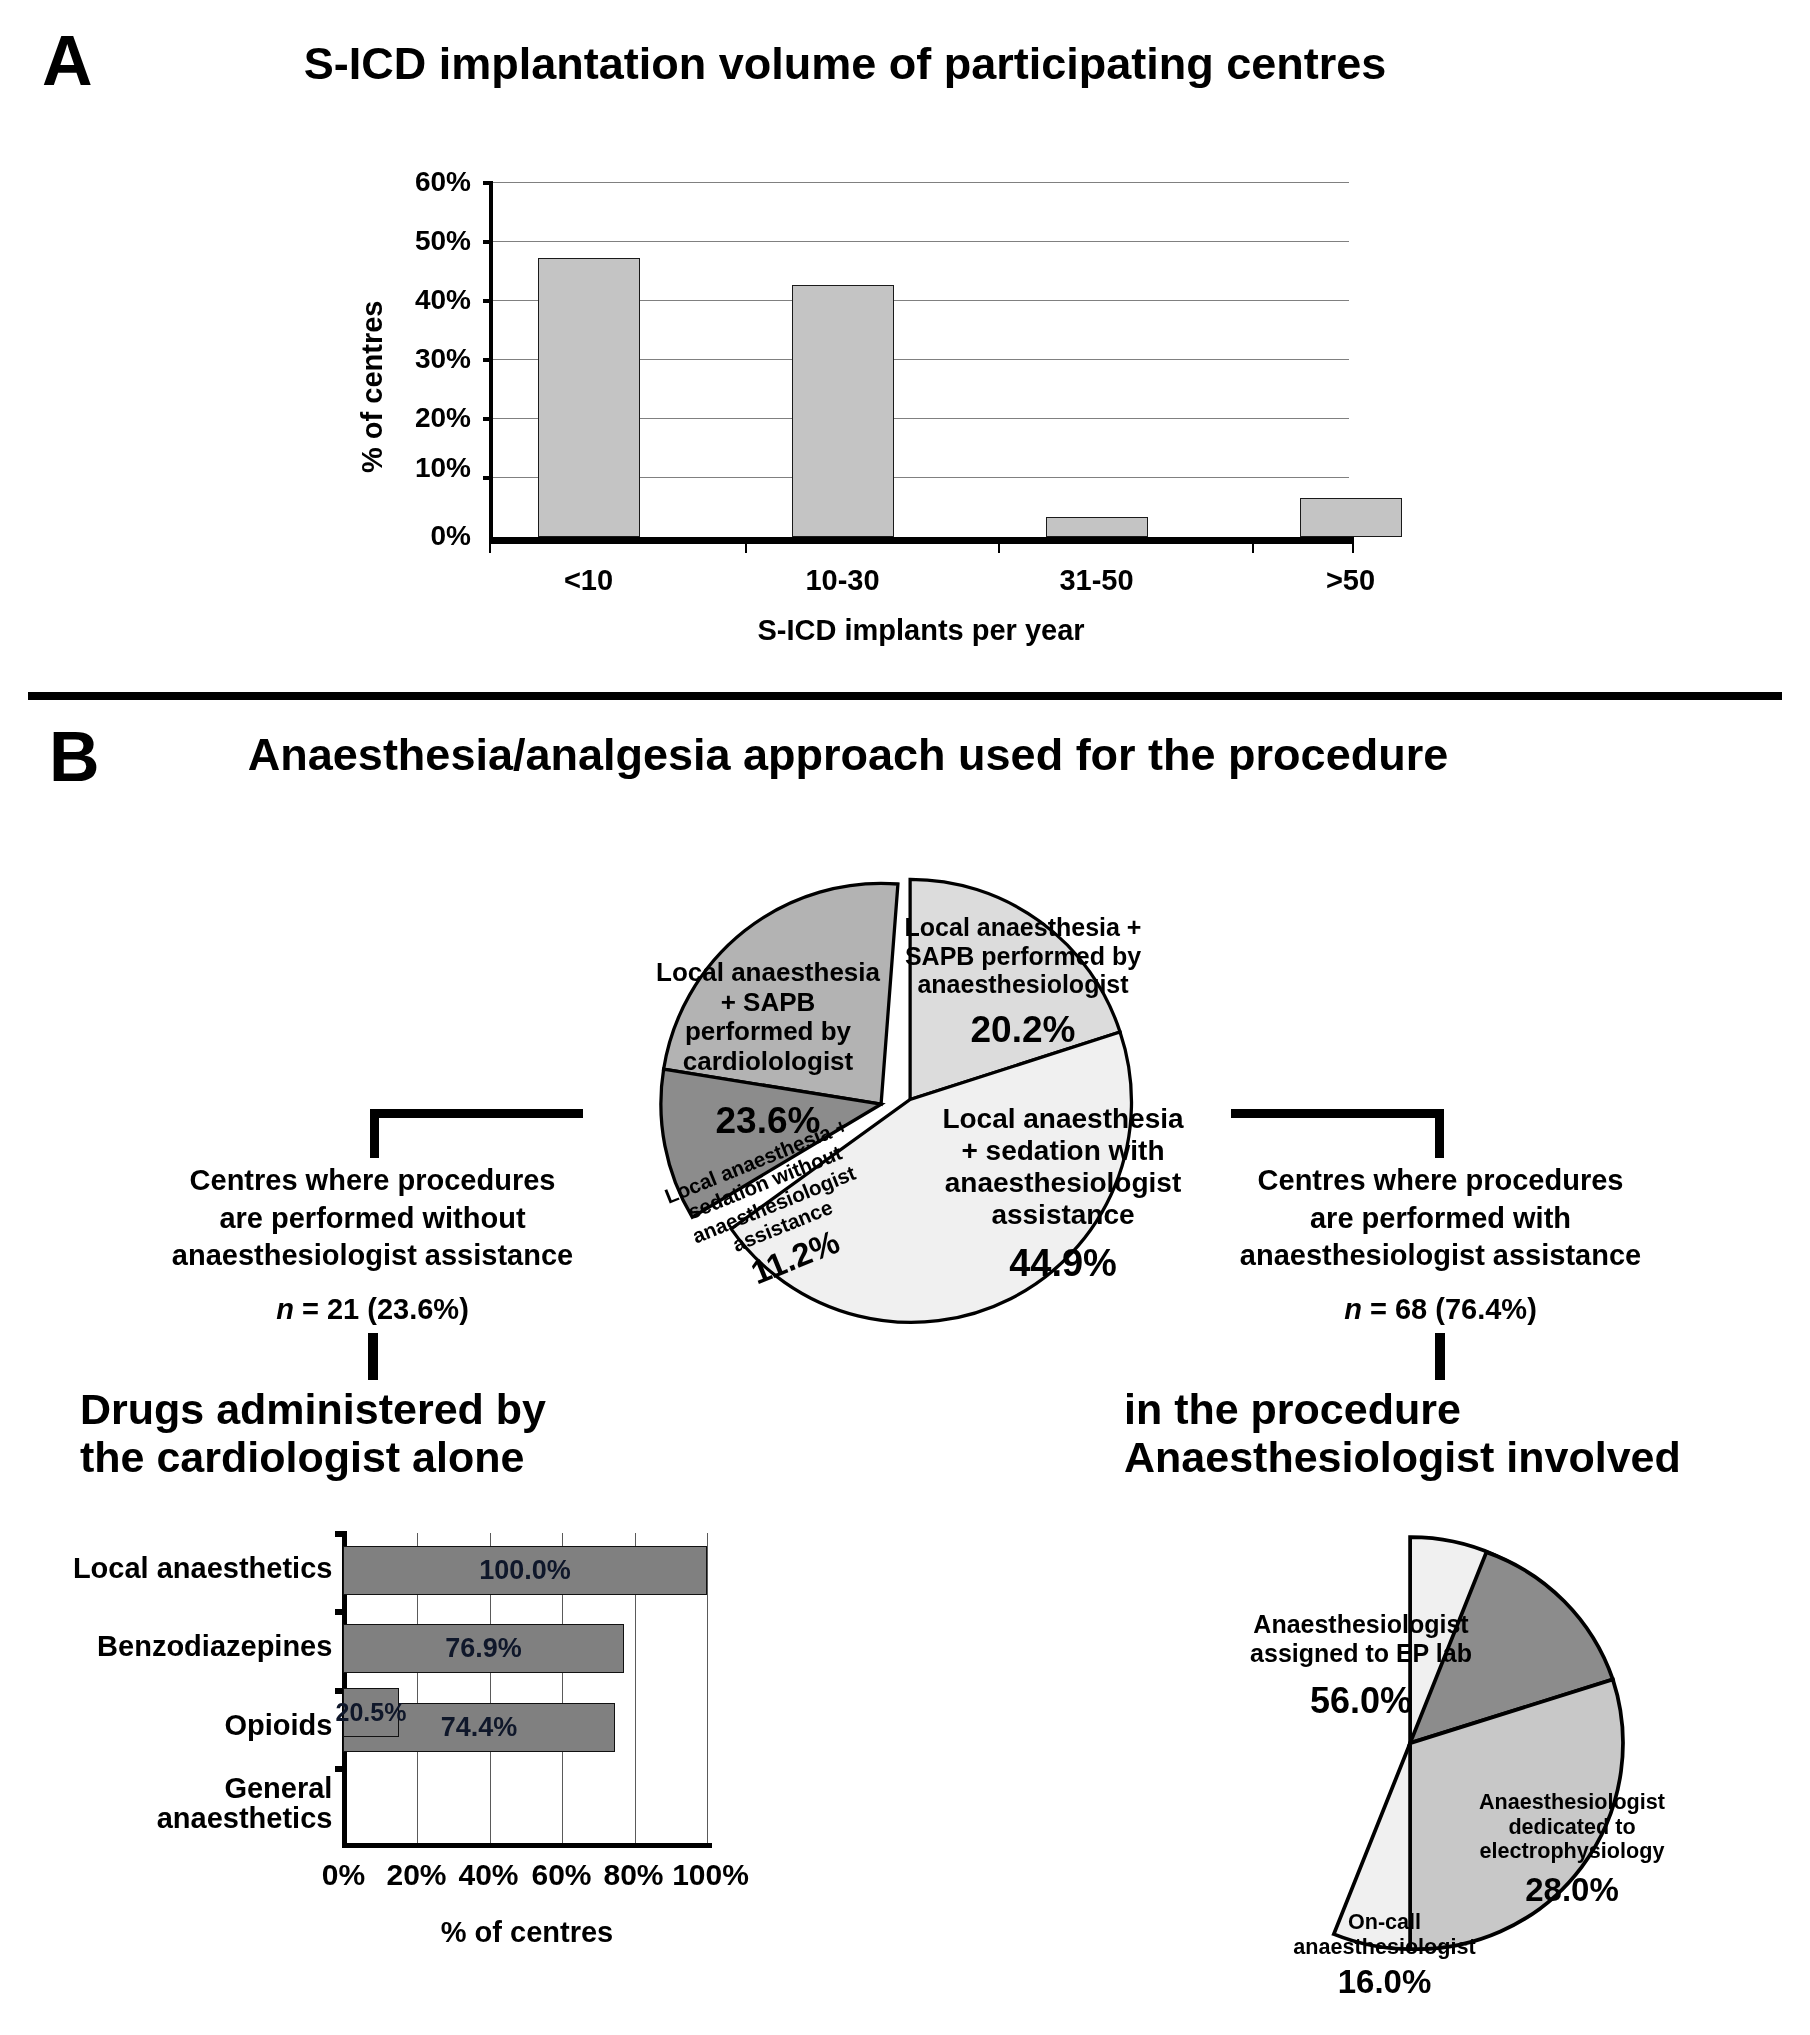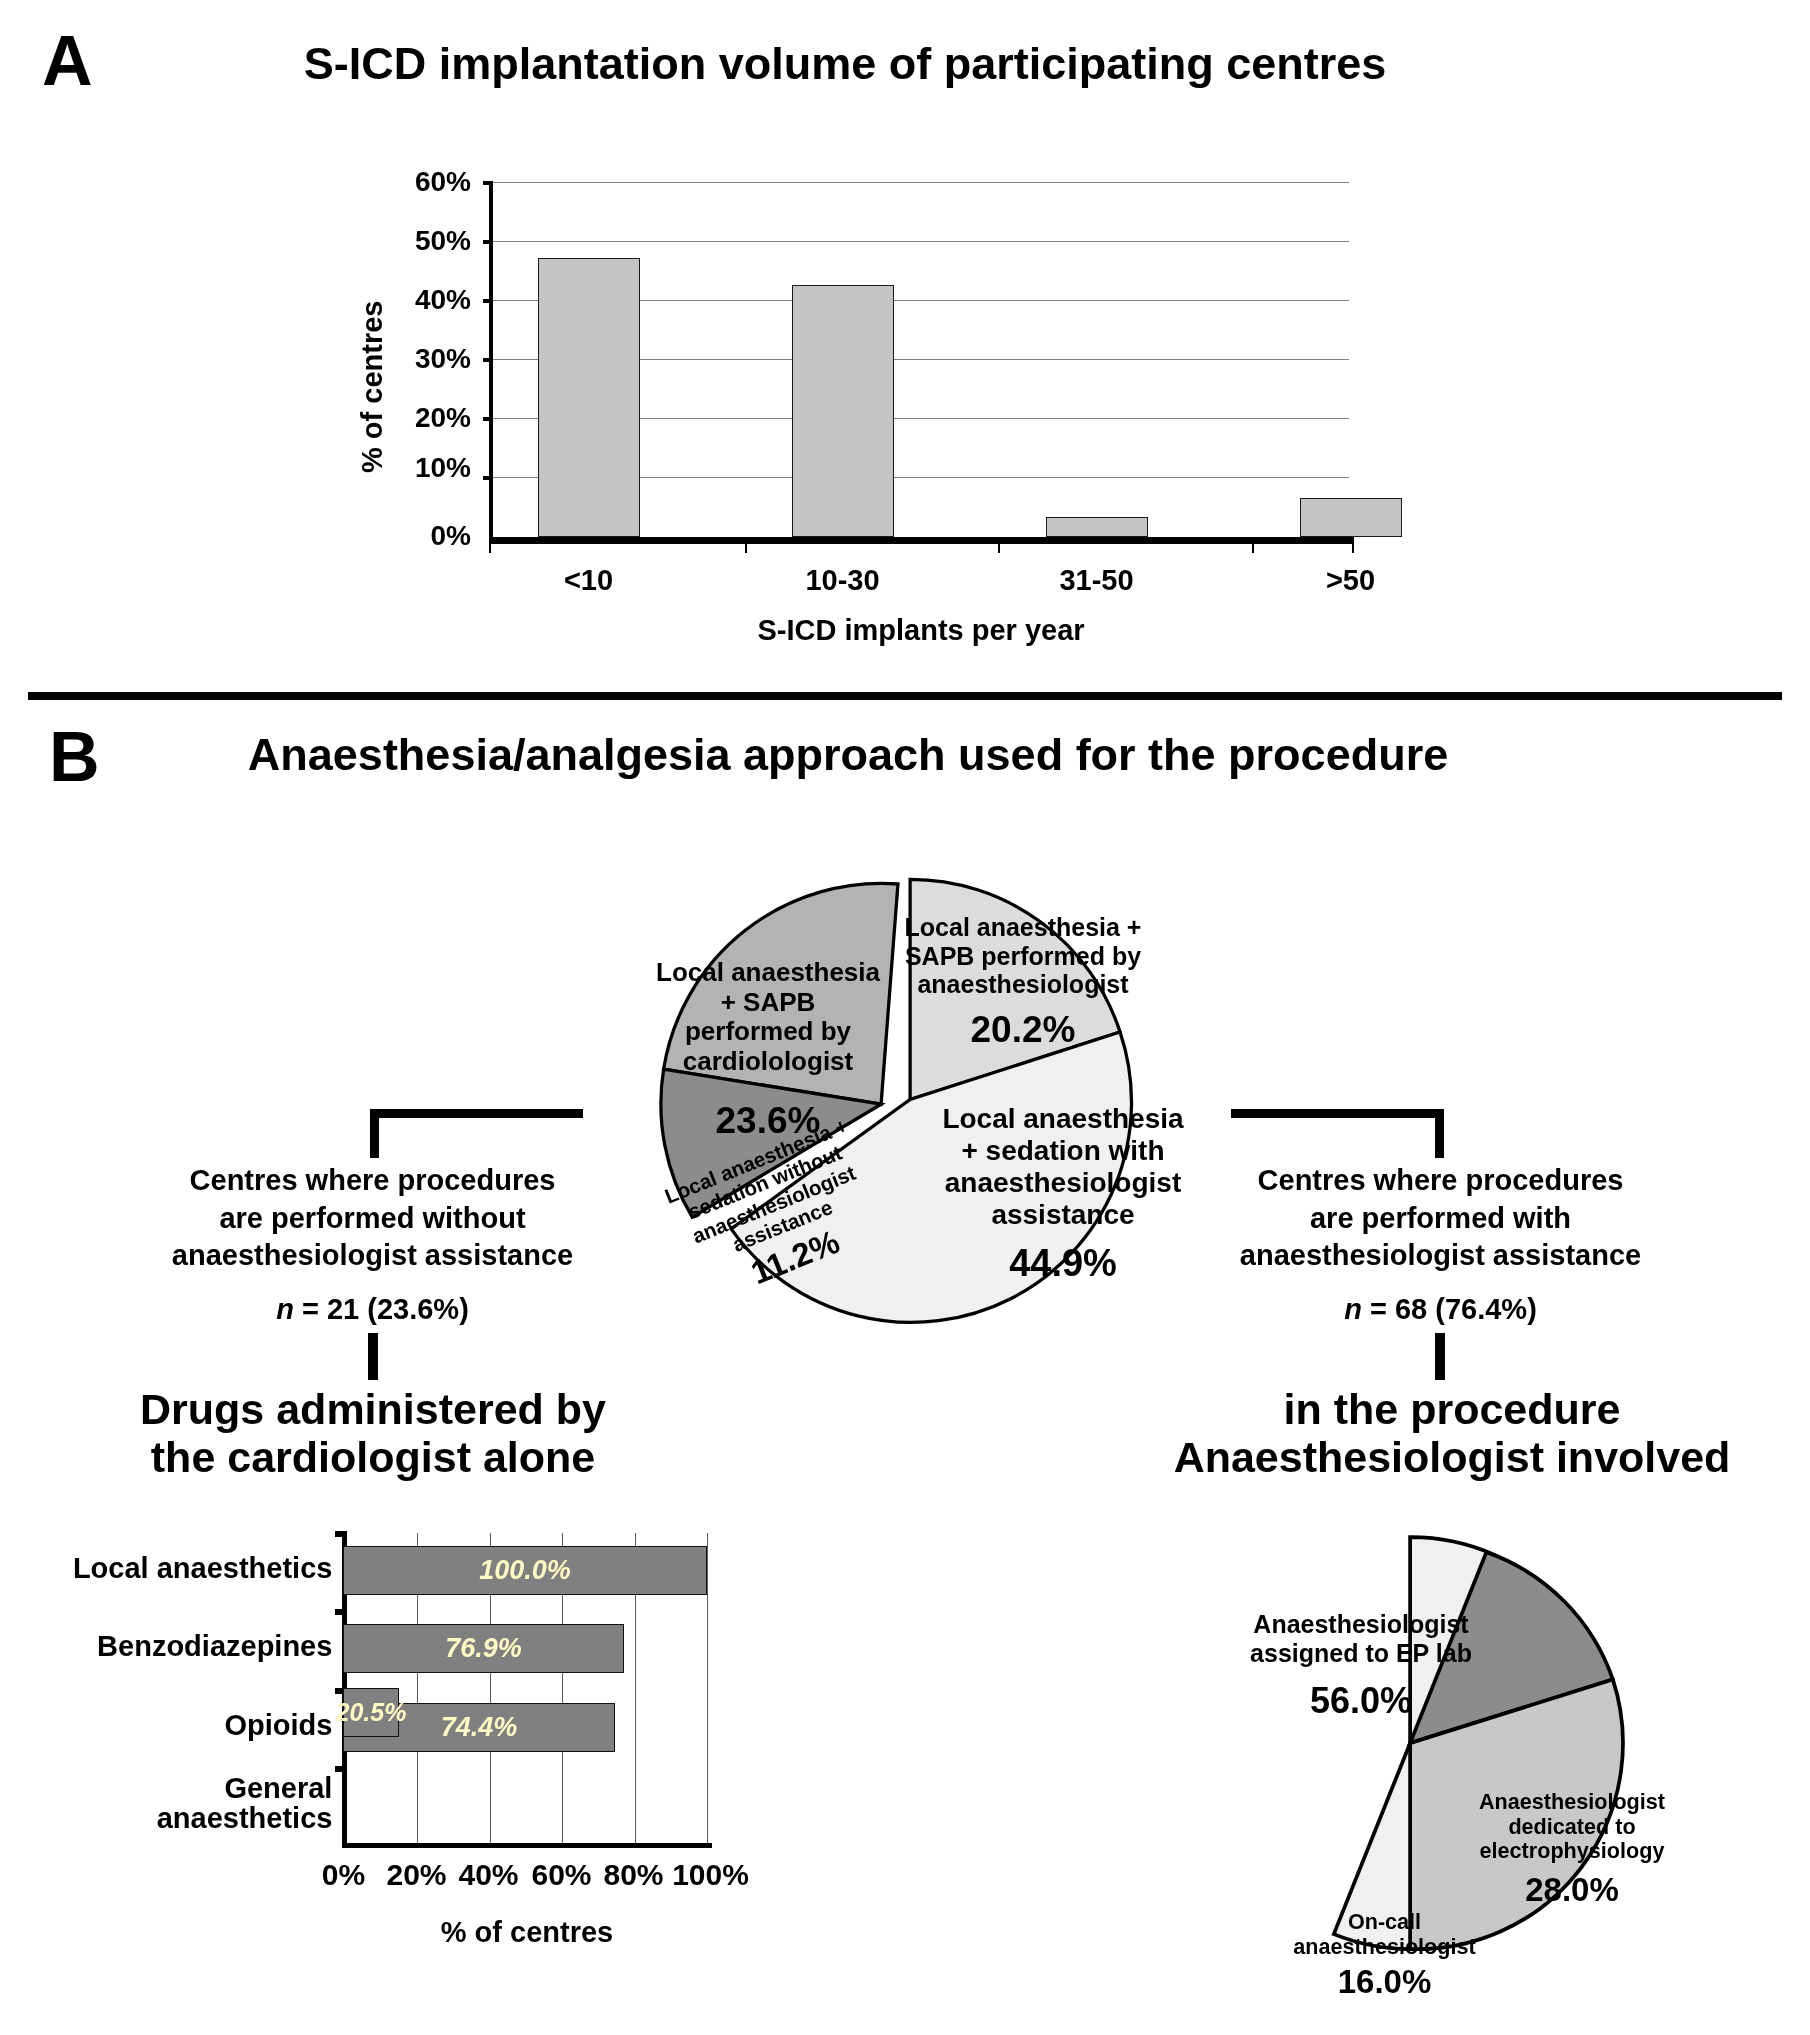--- a/index.html
+++ b/index.html
@@ -5,21 +5,21 @@
   html,body{margin:0;padding:0;background:#fff;}
   body{
     width:1810px;height:2035px;position:relative;overflow:hidden;
     font-family:"Liberation Sans","DejaVu Sans",sans-serif;
     color:#000;
   }
   .abs{position:absolute;}
   .panel-letter{font-weight:bold;font-size:70px;line-height:1;letter-spacing:-0.9px;}
   .panel-title{font-weight:bold;font-size:45px;line-height:1.05;text-align:center;}
   .divider{background:#000;}
-  .sub-title{font-weight:bold;font-size:43px;line-height:1.12;text-align:center;}
+  .sub-title{font-weight:bold;font-size:43px;line-height:1.12;text-align:left;}
   .annot{font-weight:bold;font-size:29px;line-height:1.30;text-align:center;}
   .annot .nitalic{font-style:italic;}
   .bracket-h{background:#000;}
   .bracket-v{background:#000;}
   .stem{background:#000;}
 
   
   .gridline{background:#808080;height:1.4px;}
   .axis-y{background:#000;width:4.2px;}
   .axis-x{background:#000;height:6.6px;}
@@ -31,21 +31,21 @@
   .axis-title{font-weight:bold;font-size:29px;text-align:center;}
   .ylab-rot{
     font-weight:bold;font-size:29px;
     transform:rotate(-90deg);transform-origin:left top;white-space:nowrap;
   }
 
   
   .hb-cat{font-weight:bold;font-size:29px;text-align:right;line-height:1.05;}
   .hb-bar{background:#808080;border:1.9px solid #111;box-sizing:border-box;
           display:flex;align-items:center;justify-content:center;}
-  .hb-val{font-weight:bold;font-size:27px;color:#fef9c3;font-style:italic;}
+  .hb-val{font-weight:bold;font-size:27px;color:#0f172a;}
   .hb-grid{background:#5a5a5a;width:1.4px;}
   .hb-axis-v{background:#000;width:5.2px;}
   .hb-axis-h{background:#000;height:5.2px;}
   .hb-xtick{font-weight:bold;font-size:30px;text-align:center;}
   .hb-ytick{background:#000;width:10.3px;height:5.6px;}
 
   
   .pie-wrap{position:absolute;}
   .slice-label{
     position:absolute;font-weight:bold;text-align:center;line-height:1.14;

